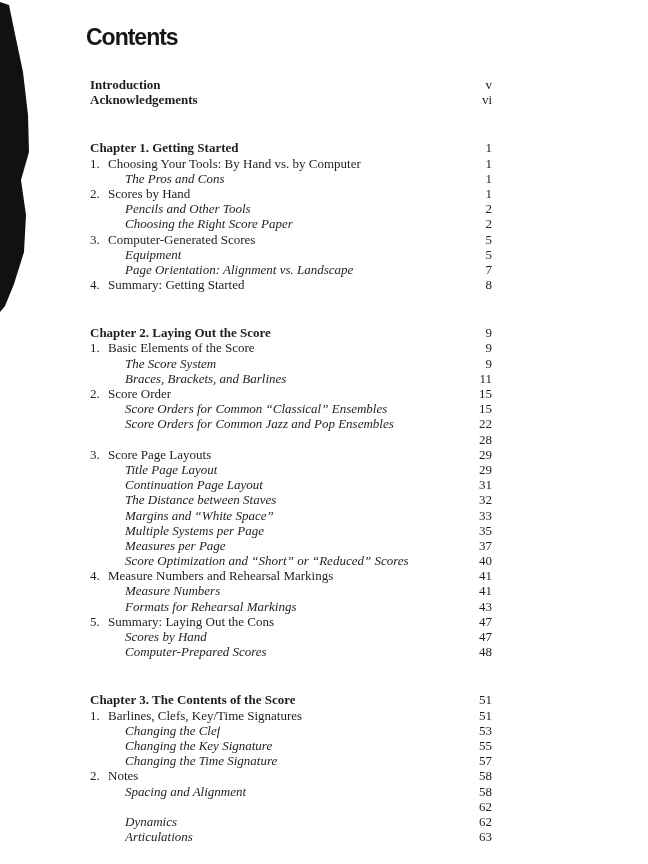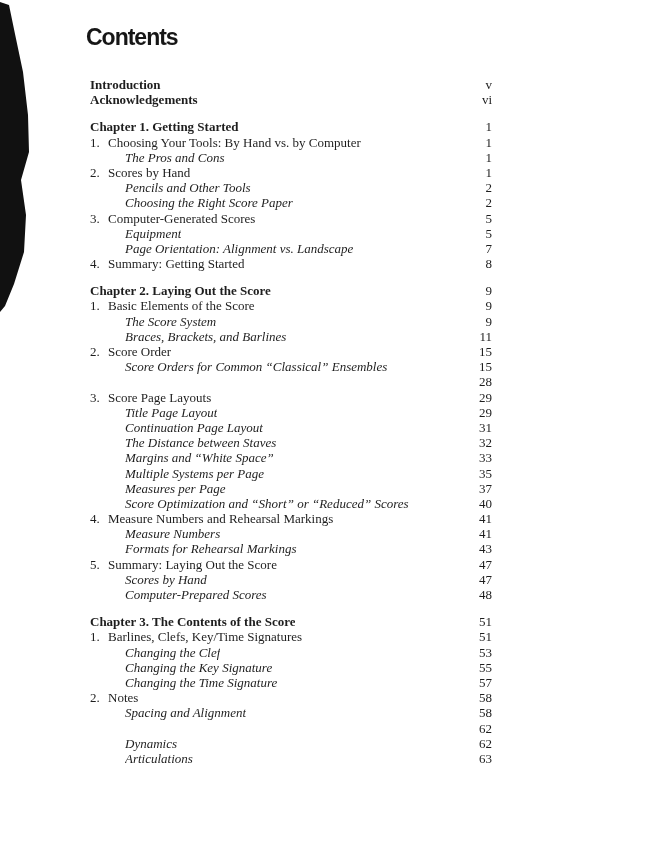--- a/index.html
+++ b/index.html
@@ -36,21 +36,21 @@
     display: flex;
     align-items: baseline;
     height: 15.2px;
     font-size: 13px;
     line-height: 15.2px;
     white-space: nowrap;
   }
   .row .lbl { flex: 0 1 auto; overflow: hidden; }
   .row .pg  { margin-left: auto; padding-left: 8px; text-align: right; }
   .row.front .lbl, .row.chapter .lbl { font-weight: bold; }
-  .row.chapter { margin-top: 12px; }
+  .row.chapter { margin-top: 33px; }
   .row.item .num { display: inline-block; width: 18px; }
   .row.sub { padding-left: 35px; justify-content: flex-end; }
   .row.sub .lbl { font-style: italic; }
 </style>
 </head>
 <body>
 
 <div class="page">
   <svg class="scan-artifact" width="34" height="320" viewBox="0 0 34 320">
     <polygon points="0,2 9,5 15,34 23,72 28,115 29,152 21,180 26,215 24,252 14,284 5,306 0,312" fill="#111111"></polygon>
@@ -125,20 +125,24 @@
       </div>
       <div class="row item">
         <span class="lbl"><span class="num">2.</span><span>Score Order</span></span>
         <span class="pg">15</span>
       </div>
       <div class="row sub">
         <span class="lbl"><span>Score Orders for Common “Classical” Ensembles</span></span>
         <span class="pg">15</span>
       </div>
       <div class="row sub">
+        <span class="lbl"><span>Score Orders for Common Jazz and Pop Ensembles</span></span>
+        <span class="pg">22</span>
+      </div>
+      <div class="row sub">
         <span class="pg">28</span>
       </div>
       <div class="row item">
         <span class="lbl"><span class="num">3.</span><span>Score Page Layouts</span></span>
         <span class="pg">29</span>
       </div>
       <div class="row sub">
         <span class="lbl"><span>Title Page Layout</span></span>
         <span class="pg">29</span>
       </div>
@@ -172,21 +176,21 @@
       </div>
       <div class="row sub">
         <span class="lbl"><span>Measure Numbers</span></span>
         <span class="pg">41</span>
       </div>
       <div class="row sub">
         <span class="lbl"><span>Formats for Rehearsal Markings</span></span>
         <span class="pg">43</span>
       </div>
       <div class="row item">
-        <span class="lbl"><span class="num">5.</span><span>Summary: Laying Out the Score</span></span>
+        <span class="lbl"><span class="num">5.</span><span>Summary: Laying Out the Cons</span></span>
         <span class="pg">47</span>
       </div>
       <div class="row sub">
         <span class="lbl"><span>Scores by Hand</span></span>
         <span class="pg">47</span>
       </div>
       <div class="row sub">
         <span class="lbl"><span>Computer-Prepared Scores</span></span>
         <span class="pg">48</span>
       </div>

